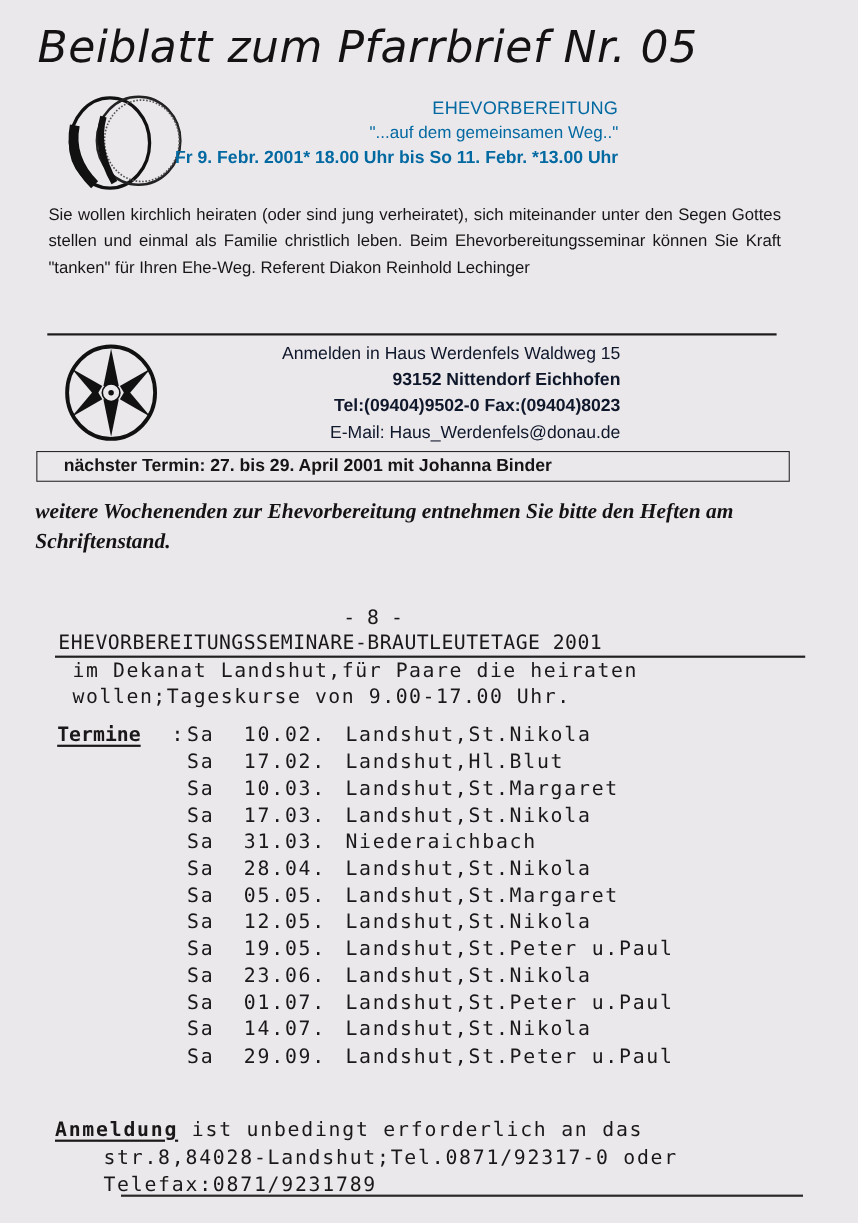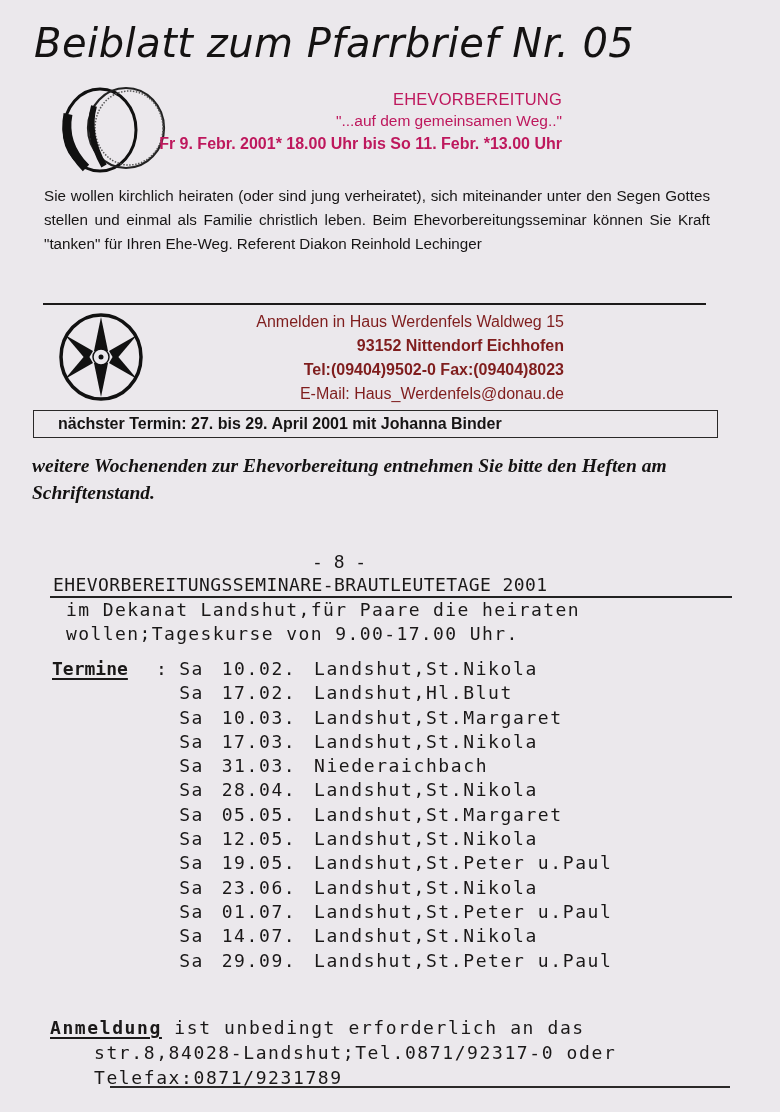--- a/index.html
+++ b/index.html
@@ -11,35 +11,35 @@
   }
   .page { position:absolute; left:0; top:0; width:632px; height:1112px; }
   .title {
     position:absolute; left:34px; top:20px;
     font-family:"DejaVu Sans", sans-serif; font-style:italic;
     font-size:40px; letter-spacing:0.5px; color:#141212; white-space:nowrap;
   }
   .rings { position:absolute; left:56px; top:84px; width:118px; height:92px; }
   .hdr-right {
     position:absolute; right:70px; top:88px; text-align:right;
-    font-family:"Liberation Sans", sans-serif; color:#be185d;
+    font-family:"Liberation Sans", sans-serif; color:#0369a1;
   }
   .hdr-right .l1 { font-size:16.5px; line-height:22px; letter-spacing:0.2px; }
   .hdr-right .l2 { font-size:15.5px; line-height:22px; }
   .hdr-right .l3 { font-size:16px; line-height:24px; font-weight:bold; }
   .intro {
     position:absolute; left:44px; top:184px; width:666px;
     font-family:"Liberation Sans", sans-serif; font-size:15.2px; line-height:24px;
     text-align:justify; color:#171515;
   }
   .rule1 { position:absolute; left:43px; top:303px; width:663px; height:2px; background:#1c1a1a; }
   .wheel { position:absolute; left:56px; top:311px; width:90px; height:92px; }
   .contact {
     position:absolute; right:68px; top:310px; text-align:right;
-    font-family:"Liberation Sans", sans-serif; font-size:16px; line-height:24px; color:#7f1d1d;
+    font-family:"Liberation Sans", sans-serif; font-size:16px; line-height:24px; color:#0f172a;
   }
   .contact .b { font-weight:bold; }
   .next-box {
     position:absolute; left:33px; top:410px; width:685px; height:28px;
     border:1.5px solid #2a2828; box-sizing:border-box;
     font-family:"Liberation Sans", sans-serif; font-size:16px; font-weight:bold;
     line-height:26px; padding-left:24px; color:#161414;
   }
   .further {
     position:absolute; left:32px; top:452px; width:700px;
@@ -55,21 +55,21 @@
   .sub {
     position:absolute; left:66px; top:598px; font-size:18px; line-height:24px; letter-spacing:1.4px; white-space:pre;
   }
   .termine-label {
     position:absolute; left:52px; top:657px; font-size:18px; font-weight:bold; line-height:24.3px;
     text-decoration:underline; text-decoration-thickness:2px; text-underline-offset:3px;
   }
   .termine-colon { position:absolute; left:156px; top:657px; font-size:18px; line-height:24.3px; }
   .dates { position:absolute; left:170px; top:657px; font-size:18px; line-height:24.3px; letter-spacing:1.6px; white-space:pre; }
   .date-row { display:block; }
-  .date-row .day { display:inline-block; width:34px;text-align:right; }
+  .date-row .day { display:inline-block; width:34px; }
   .date-row .dt  { display:inline-block; width:110px;text-align:center; }
   .anm { position:absolute; left:50px; top:987px; font-size:18px; line-height:25px; letter-spacing:1.6px; white-space:pre;margin-top:28px; }
   .anm .u { font-weight:bold; text-decoration:underline; text-decoration-thickness:2px; text-underline-offset:3px; }
   .anm .u2 { text-decoration:underline; text-decoration-thickness:2px; text-underline-offset:3px; }
   .anm .ind { padding-left:44px; display:block; }
   .bottom-rule { position:absolute; left:110px; top:1086px; width:620px; height:2px; background:#2b2929; }
 </style>
 </head>
 <body>
 

